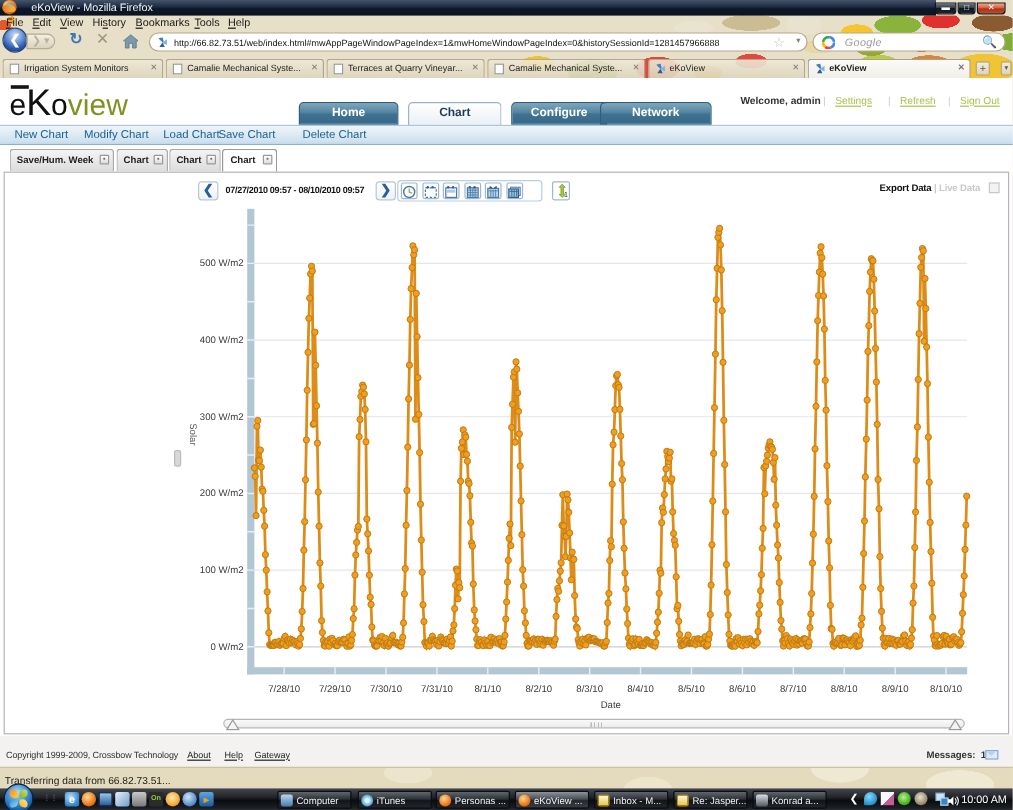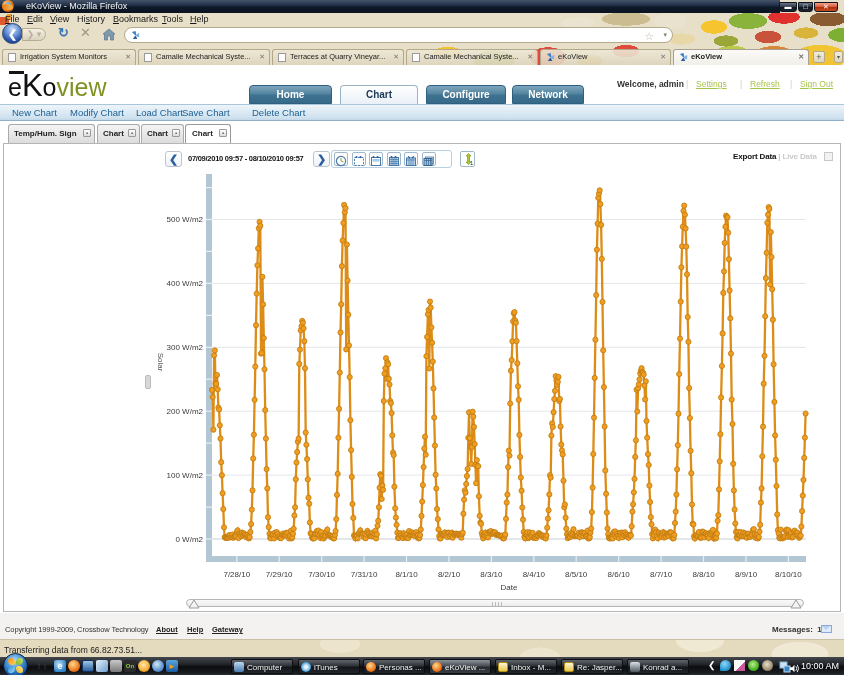--- a/index.html
+++ b/index.html
@@ -116,21 +116,21 @@
 #exportrow{position:absolute;left:729px;top:8px;width:110px;font-size:8px;letter-spacing:-0.15px;white-space:nowrap}
 #exportrow b{color:#111}
 #exportrow .lv{color:#c9c9c9;font-weight:bold}
 #livechk{position:absolute;left:91px;top:0px;width:9px;height:9px;border:1px solid #c8c8c8;background:#f2f2f2}
 
 #slider{position:absolute;left:182px;top:455px;width:618px;height:8px;background:linear-gradient(#fafafa,#ececec);border:1px solid #b5b5b5;border-radius:4px}
 #slider .grip{position:absolute;left:305px;top:2px;width:12px;height:4px;background:repeating-linear-gradient(90deg,#bbb 0,#bbb 1px,transparent 1px,transparent 3px)}
 
 #footer{position:absolute;left:0;top:548px;width:844px;height:26px;background:#f3f2f0;font-size:7.5px;color:#333}
 #footer .cp{position:absolute;left:5px;top:12px;letter-spacing:-0.1px}
-#footer a{position:absolute;top:12px;font-weight:bold;color:#222;text-decoration:underline}
+#footer a{position:absolute;top:12px;font-weight:normal;color:#222;text-decoration:underline}
 #footer .msg{position:absolute;left:772px;top:12px;font-size:8px;font-weight:bold;color:#333}
 #envico{position:absolute;left:821px;top:12px;width:11px;height:8px;background:#ddeafc;border:1px solid #8aa8d8}
 #envico:before{content:"";position:absolute;left:0;top:0;width:0;height:0;border-left:4.5px solid transparent;border-right:4.5px solid transparent;border-top:4px solid #b8d0f0}
 
 #statusbar{position:absolute;left:0;top:639px;width:844px;height:18px;background:
 radial-gradient(ellipse 60px 30px at 700px 0px,#efe8d2 40%,rgba(239,232,210,0) 41%),
 radial-gradient(ellipse 50px 26px at 540px 18px,#ece4cc 40%,rgba(236,228,204,0) 41%),
 radial-gradient(ellipse 70px 30px at 800px 14px,#efe8d2 40%,rgba(239,232,210,0) 41%),
 radial-gradient(ellipse 50px 22px at 340px 4px,#ece4cc 40%,rgba(236,228,204,0) 41%),
 #e4dabd;border-top:1px solid #c9c1a6;font-size:8.5px;color:#222}
@@ -178,22 +178,33 @@
 <span class="nicon" style="left:80px;color:#a09880">✕</span>
 <svg style="position:absolute;left:102px;top:2px" width="14" height="13" viewBox="0 0 14 13">
         <path d="M7 1 L13 6 H11.5 V12 H8.5 V8 H5.5 V12 H2.5 V6 H1 Z" fill="#7e98ac" stroke="#5f7e96" stroke-width="0.8"></path>
       </svg>
 <div id="urlbar">
 <svg id="urlfav" viewBox="0 0 10 10">
           <polygon points="5,5 1,1 5,0 6,4" fill="#3f7fc4"></polygon>
           <polygon points="5,5 9,2 9,7 6,6" fill="#7db2e0"></polygon>
           <polygon points="5,5 7,9 2,9 4,6" fill="#2a5d9e"></polygon>
         </svg>
+<span id="urltext">http://66.82.73.51/web/index.html#mwAppPageWindowPageIndex=1&amp;mwHomeWindowPageIndex=0&amp;historySessionId=1281457966888</span>
 <span id="urlstar">☆</span>
         <span id="urlcaret">▾</span>
+</div>
+<div id="searchbox">
+<svg id="gglogo" viewBox="0 0 12 12">
+          <circle cx="6" cy="6" r="5" fill="none" stroke="#4285f4" stroke-width="2.4" stroke-dasharray="6 18"></circle>
+          <circle cx="6" cy="6" r="5" fill="none" stroke="#ea4335" stroke-width="2.4" stroke-dasharray="0 6 5 24"></circle>
+          <circle cx="6" cy="6" r="5" fill="none" stroke="#fbbc05" stroke-width="2.4" stroke-dasharray="0 11 5 24"></circle>
+          <circle cx="6" cy="6" r="5" fill="none" stroke="#34a853" stroke-width="2.4" stroke-dasharray="0 16 8 24"></circle>
+        </svg>
+<span id="ggtext">Google</span>
+        <span id="ggmag">🔍</span>
 </div>
 </div>
 <div id="tabbar">
 <div class="btab" style="left:2px;width:134px">
         <span class="fav"></span>
         <span class="ttl">Irrigation System Monitors</span>
         <span class="x">✕</span>
       </div>
 <div class="btab" style="left:138px;width:132px">
         <span class="fav"></span>
@@ -241,38 +252,38 @@
         <span class="sep1">|</span>
         <a style="left:696px">Settings</a>
         <span class="sep2">|</span>
         <a style="left:750px">Refresh</a>
         <span class="sep3">|</span>
         <a style="left:800px">Sign Out</a>
       </div>
 <div class="ntab" style="left:249px;width:83px">Home</div>
 <div class="ntab on" style="left:340px;width:78px">Chart</div>
 <div class="ntab" style="left:426px;width:80px">Configure</div>
-<div class="ntab" style="left:512px;width:72px">Network</div>
+<div class="ntab" style="left:500px;width:93px">Network</div>
 <div id="bluebar">
 <span style="left:12px">New Chart</span>
         <span style="left:70px">Modify Chart</span>
         <span style="left:136px">Load Chart</span>
         <span style="left:182px">Save Chart</span>
         <span style="left:252px">Delete Chart</span>
 </div>
 <div id="docstrip">
-<div class="dtab" style="left:8px;width:87px"><span style="margin-left:5px">Temp/Hum. Sign</span><span class="cls">▪</span></div>
+<div class="dtab" style="left:8px;width:87px"><span style="margin-left:5px">Save/Hum. Week</span><span class="cls">▪</span></div>
 <div class="dtab" style="left:97px;width:43px"><span style="margin-left:5px">Chart</span><span class="cls">▪</span></div>
 <div class="dtab" style="left:141px;width:43px"><span style="margin-left:5px">Chart</span><span class="cls">▪</span></div>
 <div class="dtab on" style="left:185px;width:46px"><span style="margin-left:6px">Chart</span><span class="cls">▪</span></div>
 </div>
 <div id="panel">
 <div id="grip"></div>
 <div class="navarrow" style="left:161px">❮</div>
-<span id="daterange">07/09/2010 09:57 - 08/10/2010 09:57</span>
+<span id="daterange">07/27/2010 09:57 - 08/10/2010 09:57</span>
 <div class="navarrow" style="left:309px">❯</div>
 <div id="icongrp">
 <div class="tbico" style="left:2px"><svg width="12" height="12" viewBox="0 0 12 12">
               <circle cx="6" cy="6" r="4.6" fill="none" stroke="#4a7aa8" stroke-width="1.2"></circle>
               <path d="M6 3v3l2.5 1" fill="none" stroke="#8aa842" stroke-width="1"></path>
             </svg></div>
 <div class="tbico" style="left:20px"><svg width="12" height="12" viewBox="0 0 12 12">
               <rect x="1.5" y="2.5" width="9" height="8" fill="#fff" stroke="#4a7aa8" stroke-width="1" stroke-dasharray="2 1.4"></rect>
               <circle cx="3.5" cy="2" r="1" fill="#2a5d9e"></circle>
               <circle cx="7.5" cy="2" r="1" fill="#2a5d9e"></circle>

